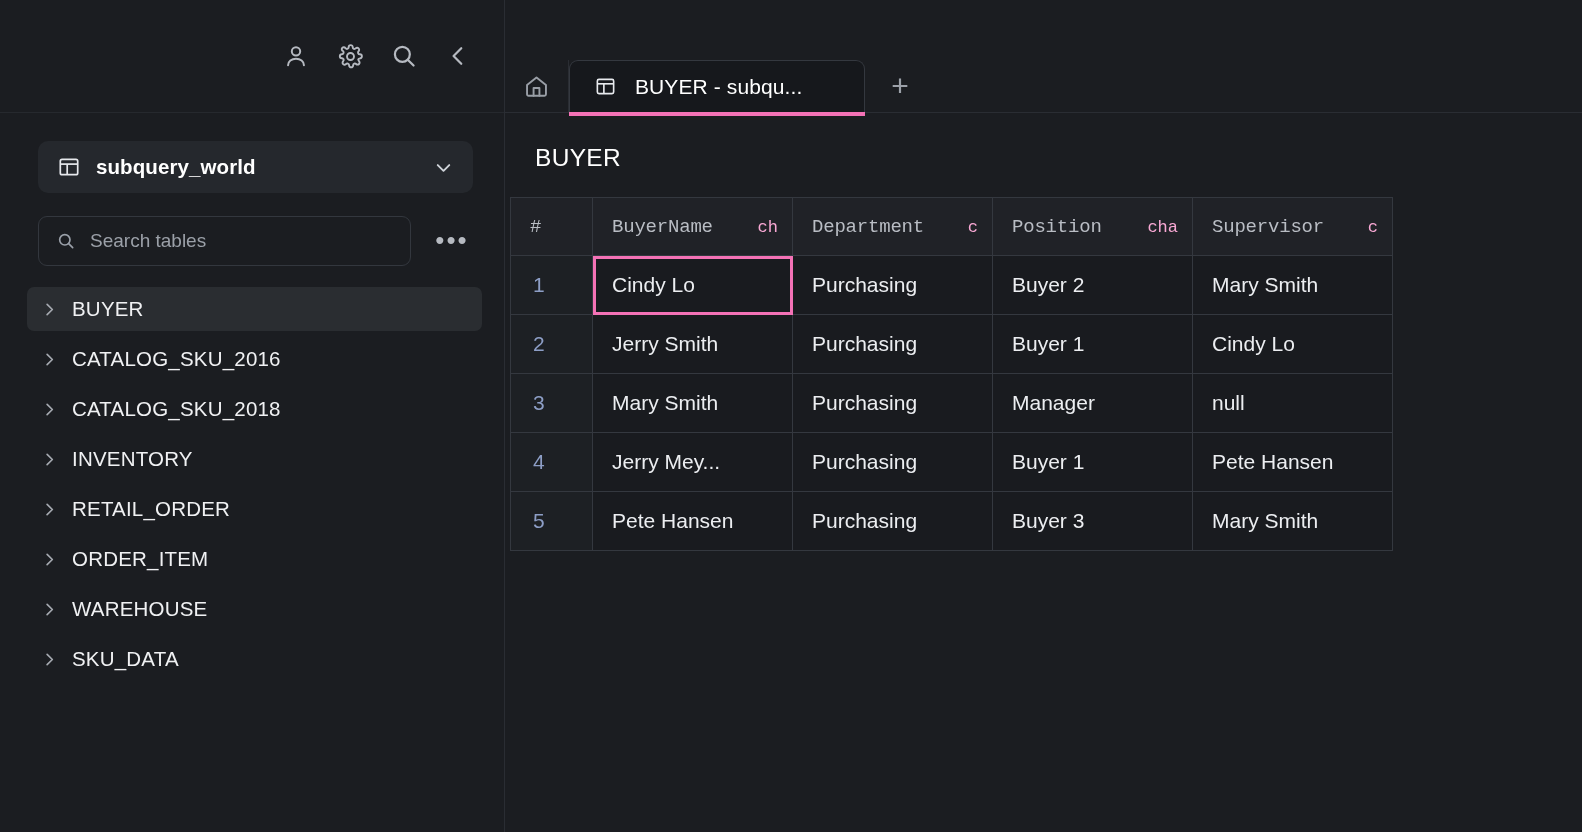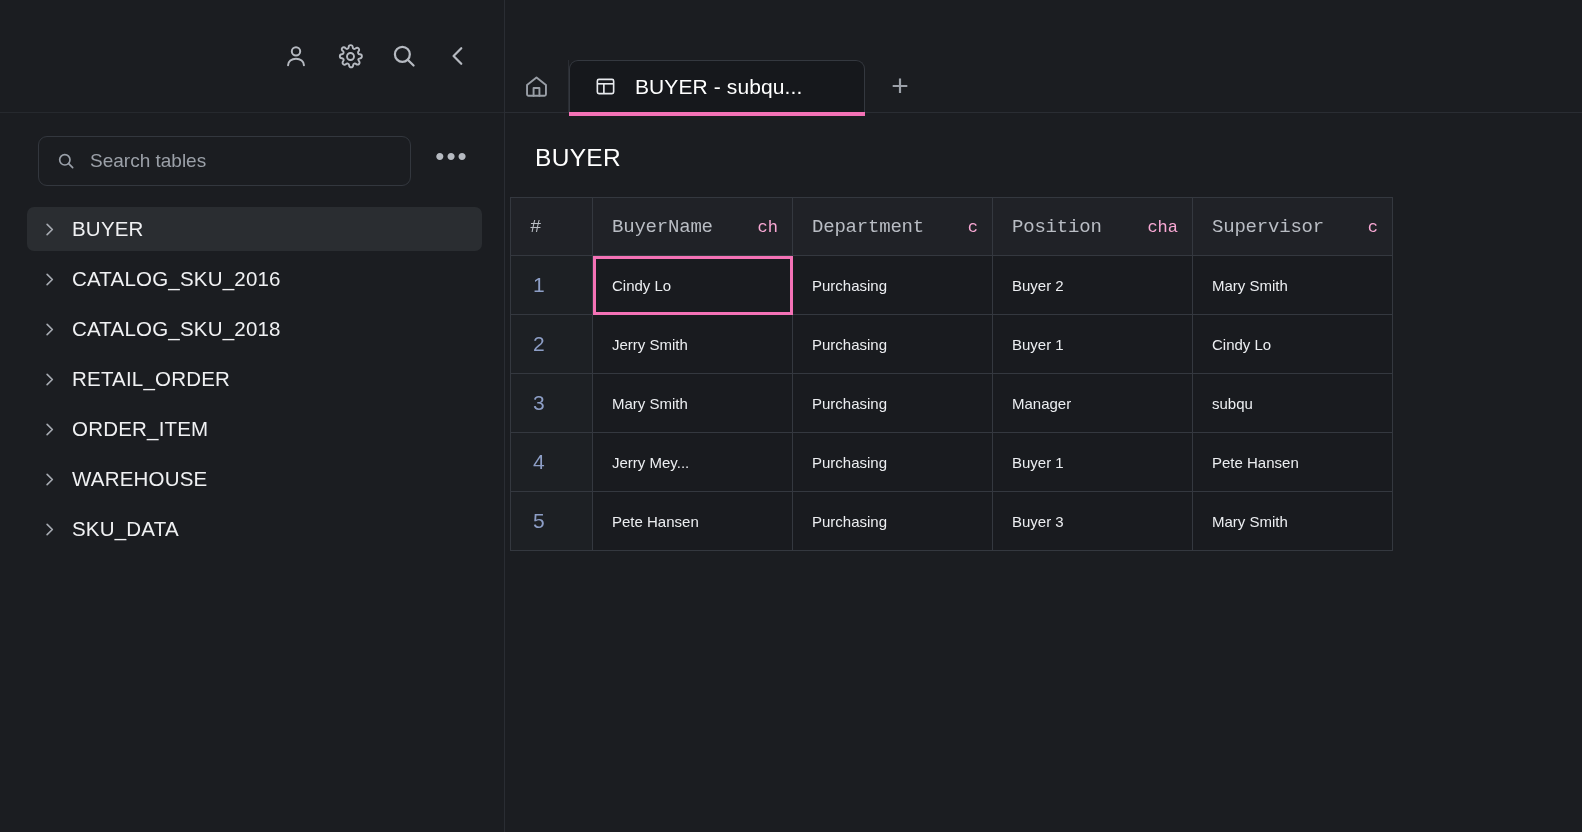--- a/index.html
+++ b/index.html
@@ -85,21 +85,21 @@
     font-weight: bold;
     letter-spacing: 0.1px;
     white-space: nowrap;
     overflow: hidden;
   }
   .db-caret { color: #cfd3d9; display: flex; align-items: center; }
 
   .search-row {
     margin: 23px 31px 0 38px;
     display: flex;
-    align-items: center;
+    align-items: flex-end;
     gap: 20px;
   }
   .search-box {
     flex: 1 1 auto;
     height: 50px;
     border: 1px solid #33373e;
     border-radius: 9px;
     display: flex;
     align-items: center;
     padding: 0 14px 0 17px;
@@ -302,21 +302,21 @@
     font-size: 17px;
     overflow: hidden;
     flex: 0 1 auto;
   }
   .th-num .th-inner { justify-content: flex-start; }
 
   tbody td {
     height: 59px;
     background: #191b1f;
     color: #eceef1;
-    font-size: 15px;
+    font-size: 21px;
     padding: 0 14px 0 19px;
     vertical-align: middle;
   }
   td.rownum {
     color: #8d9ec6;
     font-size: 21px;
     background: #1d2024;
     padding-left: 22px;
   }
   td.selected-cell {
@@ -354,20 +354,35 @@
       </div>
       <div class="icon-btn">
         <svg width="28" height="28" viewBox="0 0 24 24" fill="none" stroke="currentColor" stroke-width="1.9" stroke-linecap="round" stroke-linejoin="round">
           <polyline points="14.8,5.4 8.2,12 14.8,18.6"></polyline>
         </svg>
       </div>
     </div>
 
     <div class="sidebar-body">
 
+      <div class="db-selector">
+        <span class="db-icon">
+          <svg width="24" height="24" viewBox="0 0 24 24" fill="none" stroke="currentColor" stroke-width="1.7" stroke-linejoin="round">
+            <rect x="3.3" y="4.3" width="17.4" height="15.4" rx="1.8"></rect>
+            <line x1="3.3" y1="9.1" x2="20.7" y2="9.1"></line>
+            <line x1="10.2" y1="9.1" x2="10.2" y2="19.7"></line>
+          </svg>
+        </span>
+        <span class="db-name">subquery_world</span>
+        <span class="db-caret">
+          <svg width="23" height="23" viewBox="0 0 24 24" fill="none" stroke="currentColor" stroke-width="2" stroke-linecap="round" stroke-linejoin="round">
+            <polyline points="6,9.5 12,15.5 18,9.5"></polyline>
+          </svg>
+        </span>
+      </div>
 
       <div class="search-row">
         <div class="search-box">
           <span class="search-icon-s">
             <svg width="20" height="20" viewBox="0 0 24 24" fill="none" stroke="currentColor" stroke-width="2" stroke-linecap="round">
               <circle cx="10.6" cy="10.6" r="6.2"></circle>
               <line x1="15.2" y1="15.2" x2="20" y2="20"></line>
             </svg>
           </span>
           <input class="search-input" type="text" placeholder="Search tables" style="">
@@ -392,20 +407,28 @@
           </span>
           <span class="table-label">CATALOG_SKU_2016</span>
         </div>
         <div class="table-item">
           <span class="chev">
             <svg width="19" height="19" viewBox="0 0 24 24" fill="none" stroke="currentColor" stroke-width="2.1" stroke-linecap="round" stroke-linejoin="round">
                 <polyline points="9,5.5 15.6,12 9,18.5"></polyline>
               </svg>
           </span>
           <span class="table-label">CATALOG_SKU_2018</span>
+        </div>
+        <div class="table-item">
+          <span class="chev">
+            <svg width="19" height="19" viewBox="0 0 24 24" fill="none" stroke="currentColor" stroke-width="2.1" stroke-linecap="round" stroke-linejoin="round">
+                <polyline points="9,5.5 15.6,12 9,18.5"></polyline>
+              </svg>
+          </span>
+          <span class="table-label">INVENTORY</span>
         </div>
         <div class="table-item">
           <span class="chev">
             <svg width="19" height="19" viewBox="0 0 24 24" fill="none" stroke="currentColor" stroke-width="2.1" stroke-linecap="round" stroke-linejoin="round">
                 <polyline points="9,5.5 15.6,12 9,18.5"></polyline>
               </svg>
           </span>
           <span class="table-label">RETAIL_ORDER</span>
         </div>
         <div class="table-item">
@@ -521,21 +544,21 @@
               <td>Jerry Smith</td>
               <td>Purchasing</td>
               <td>Buyer 1</td>
               <td>Cindy Lo</td>
             </tr>
             <tr>
               <td class="rownum">3</td>
               <td>Mary Smith</td>
               <td>Purchasing</td>
               <td>Manager</td>
-              <td>subqu</td>
+              <td>null</td>
             </tr>
             <tr>
               <td class="rownum">4</td>
               <td>Jerry Mey...</td>
               <td>Purchasing</td>
               <td>Buyer 1</td>
               <td>Pete Hansen</td>
             </tr>
             <tr>
               <td class="rownum">5</td>

